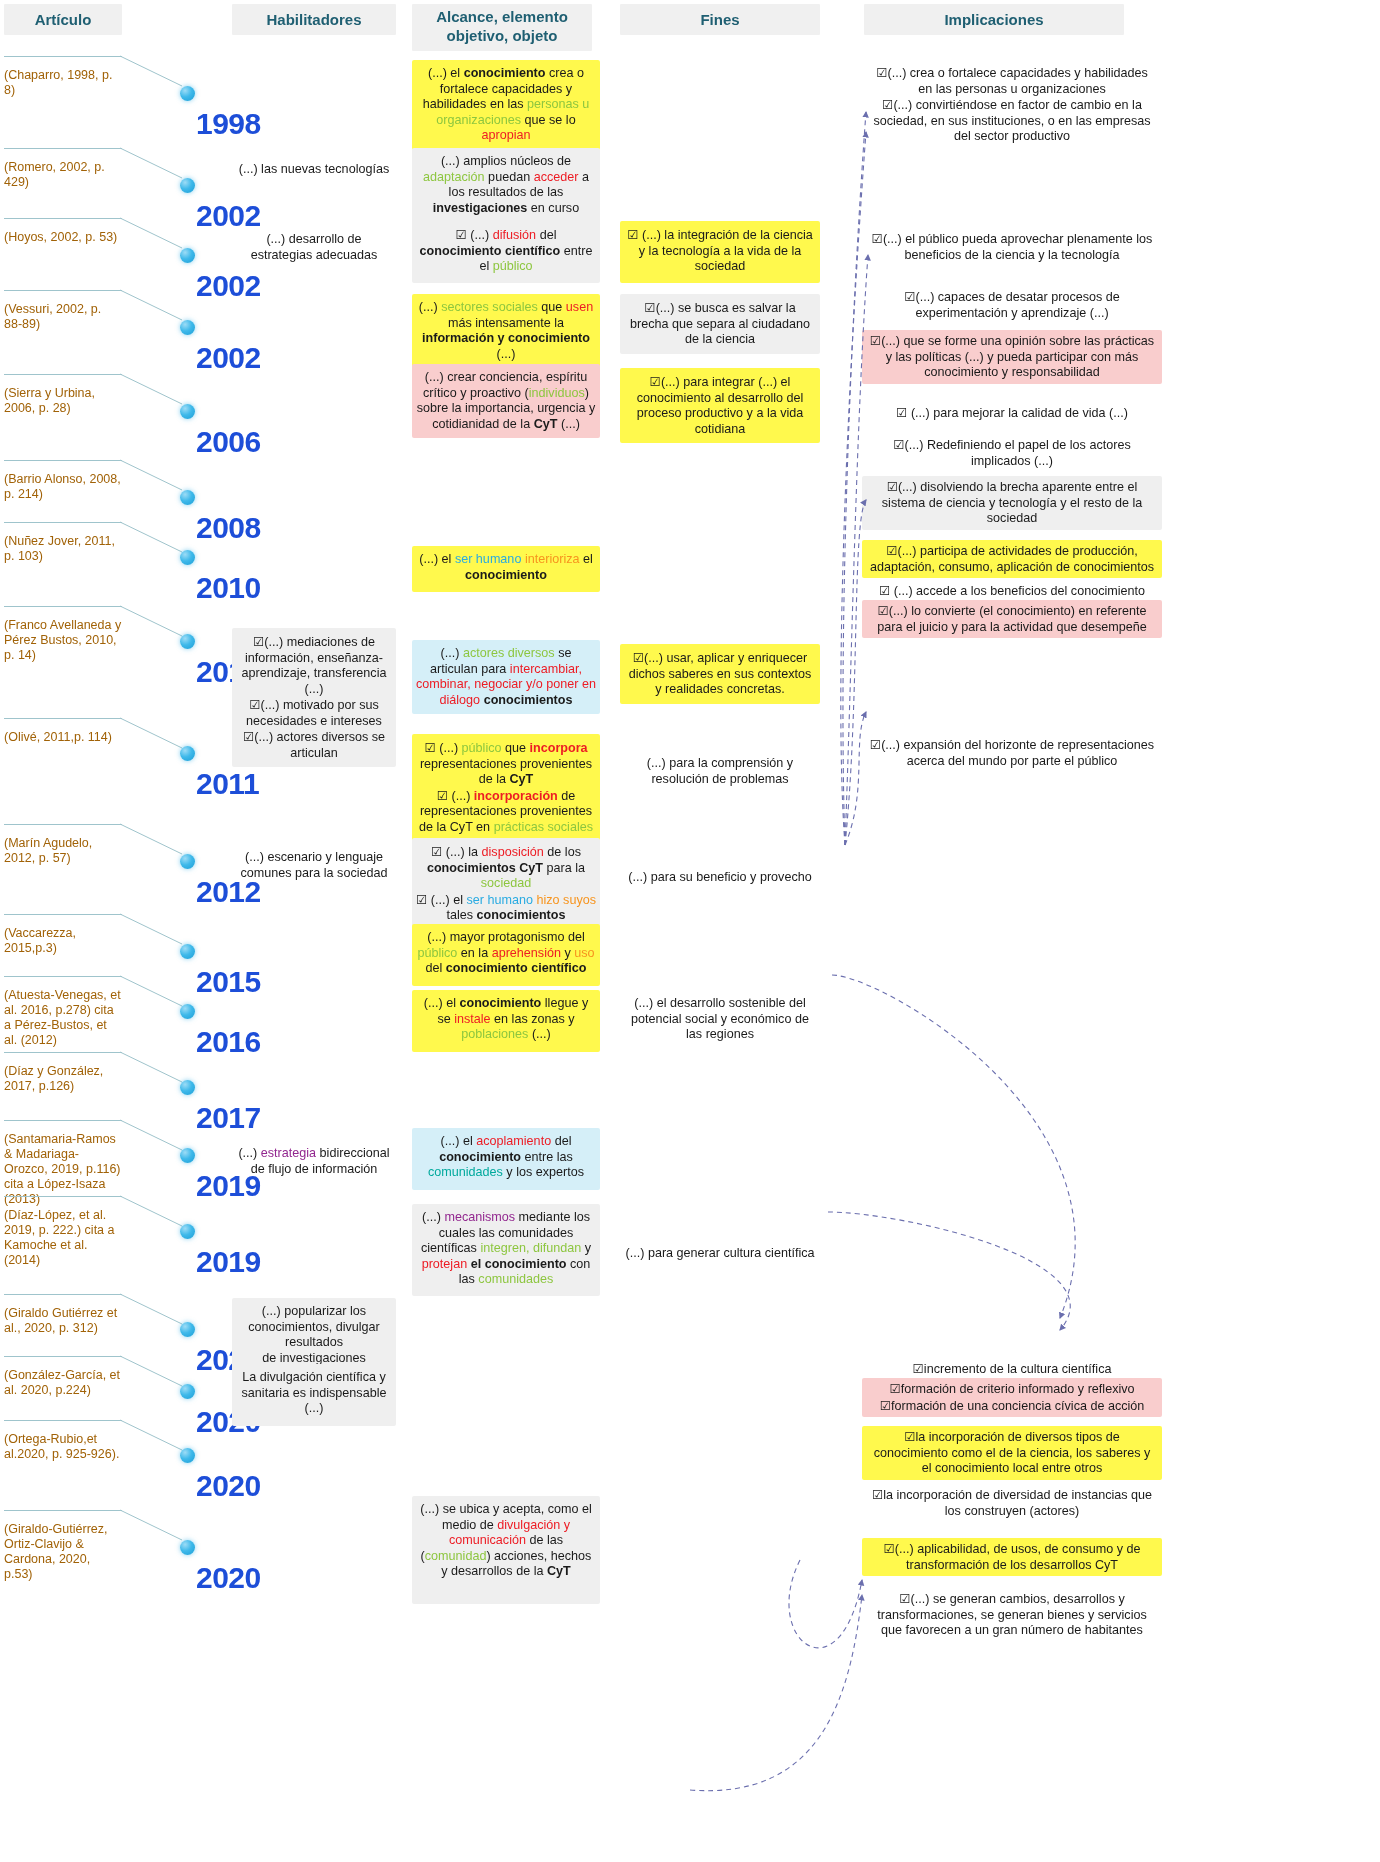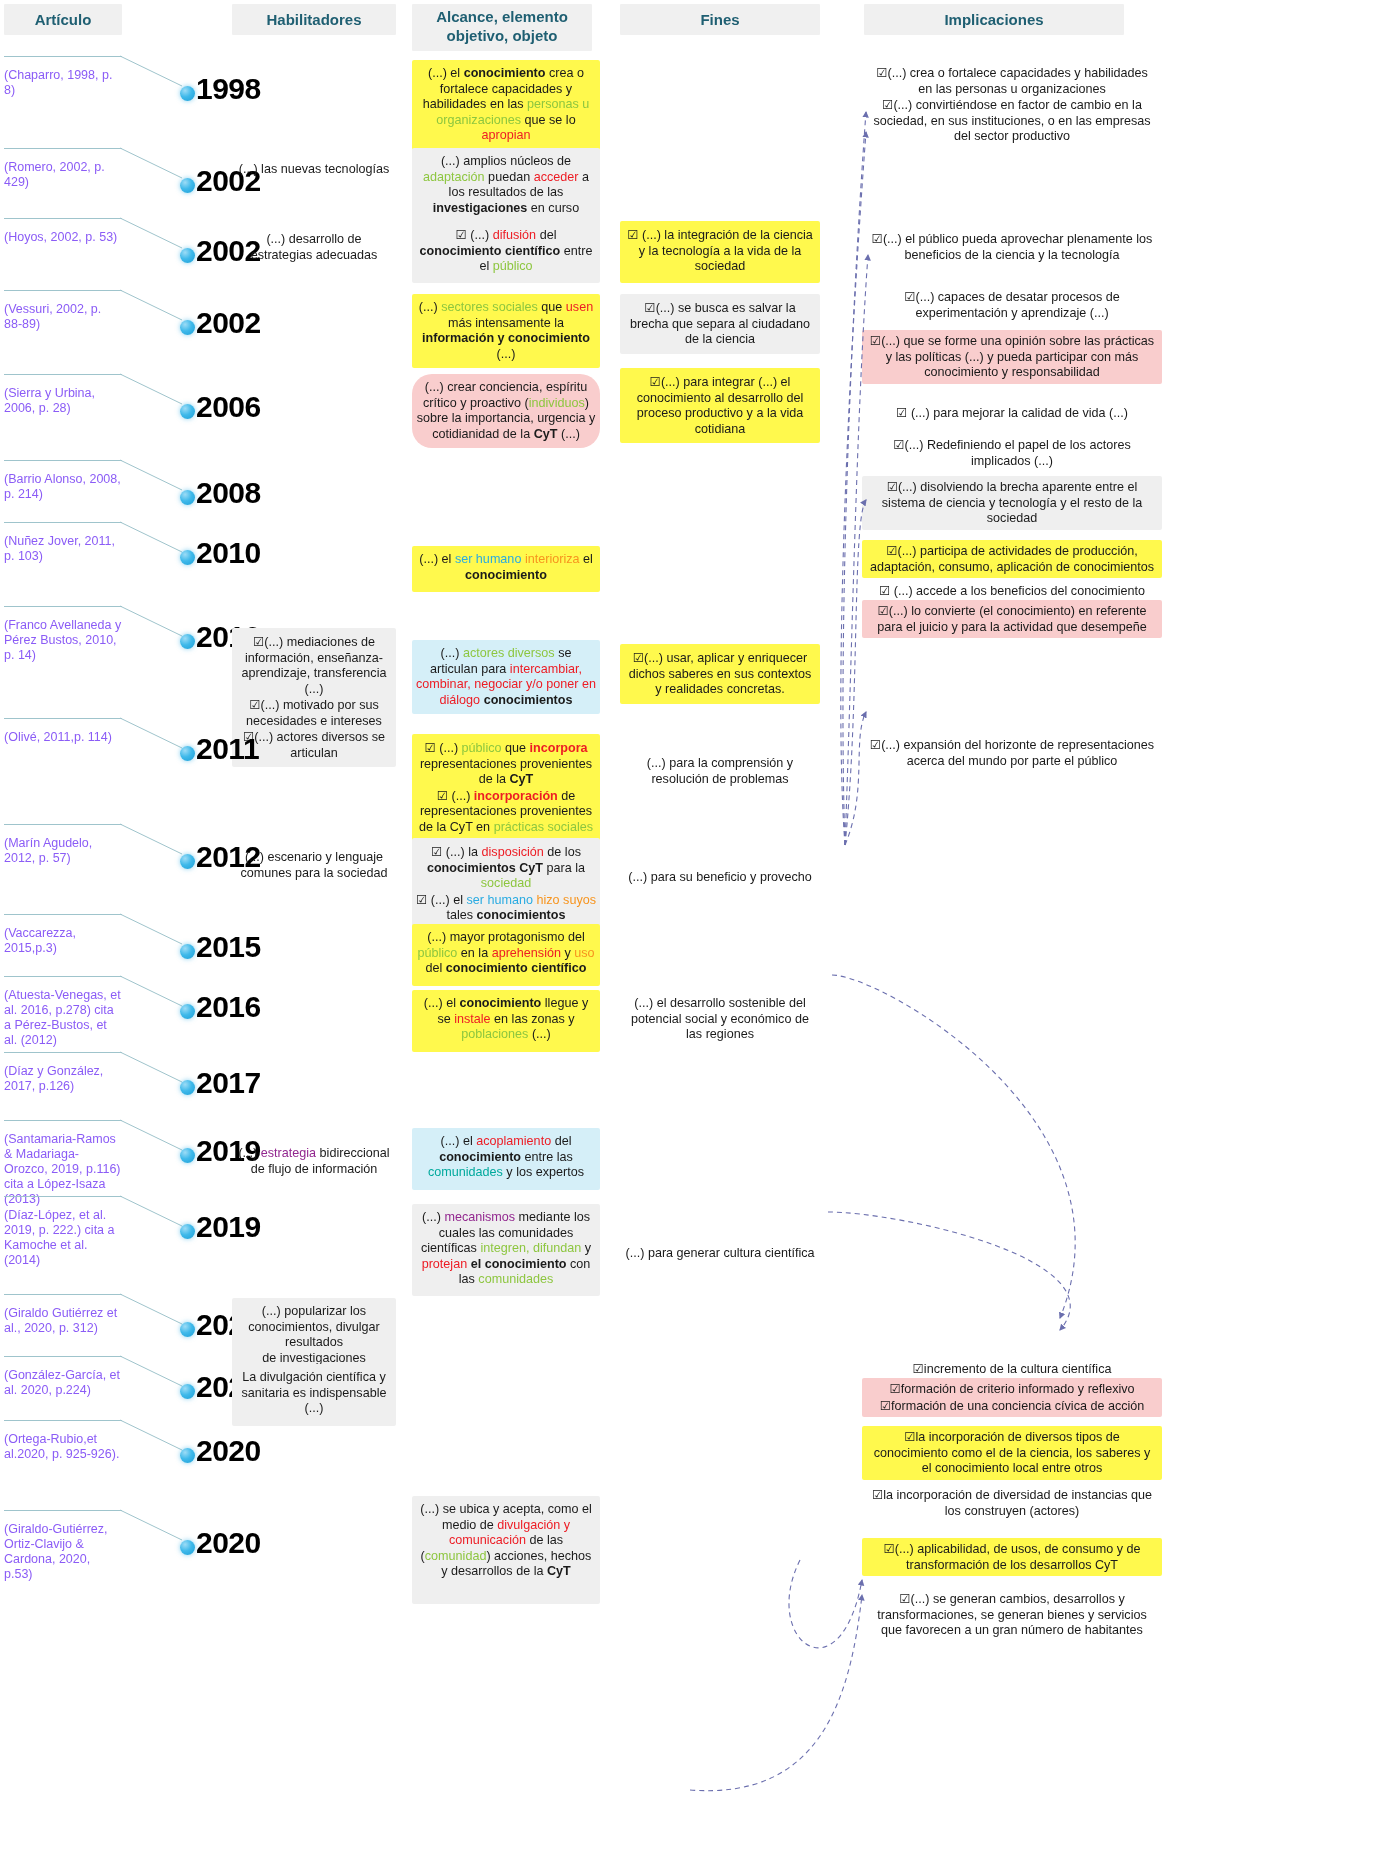--- a/index.html
+++ b/index.html
@@ -28,35 +28,36 @@
     border-radius:1px;
   }
   .hdr.two { padding-top:3px; }
 
   
   #grid { position:absolute; top:44px; left:0; width:1380px; height:1818px; }
 
   
   .art {
     position:absolute; left:4px; width:118px;
-    font-size:12.5px; line-height:15px; color:#8b5cf6;
+    font-size:12.5px; line-height:15px; color:#a16207;
     padding-top:6px;
   }
   .art-line {
     position:absolute; left:0; top:0; width:118px; height:1px;
     background:#9fc4cc;
   }
   .leader { position:absolute; left:0; top:0; overflow:visible; pointer-events:none; }
 
   
   .year {
     position:absolute;
-    font-size:30px; font-weight:bold; color:#000000;
+    font-size:30px; font-weight:bold; color:#1d4ed8;
     letter-spacing:-0.5px;
     white-space:nowrap;
+    margin-top:35px;
   }
   .dot {
     position:absolute; width:15px; height:15px; border-radius:50%;
     background:radial-gradient(circle at 34% 30%, #9ddcf6 0%, #3fb9ea 45%, #1b9ed6 100%);
     box-shadow:0 0 5px rgba(41,171,226,.55);
   }
 
   
   .cell {
     position:absolute;
@@ -140,21 +141,21 @@
     <div class="year" style="left: 196px; top: 262px;">2002</div>
     <div class="cell c-alc bg-yellow" style="top: 250px; min-height: 72px;">(...) <span class="gr">sectores sociales</span> que <span class="rd">usen</span> más intensamente la <b>información y conocimiento</b> (...)</div>
     <div class="cell c-fin bg-grey" style="top: 250px; min-height: 58px;"><span class="chk">☑</span>(...) se busca es salvar la brecha que separa al ciudadano de la ciencia</div>
     <div class="art-line" style="top: 330px; left: 4px;"></div>
     <svg class="leader" width="100" height="40" style="top: 326px; left: 120px;">
       <path d="M0,4 L62,34" stroke="#9fc4cc" fill="none" stroke-width="1"></path>
     </svg>
     <div class="art" style="top: 336px;">(Sierra y Urbina, 2006, p. 28)</div>
     <div class="dot" style="left: 180px; top: 360px;"></div>
     <div class="year" style="left: 196px; top: 346px;">2006</div>
-    <div class="cell c-alc bg-pink" style="top: 330px; min-height: 72px; border-radius: 20px;">(...) crear  conciencia, espíritu crítico y proactivo (<span class="gr">individuos</span>) sobre la importancia,  urgencia y cotidianidad de la <b>CyT</b> (...)</div>
+    <div class="cell c-alc bg-pink" style="top: 320px; min-height: 72px;">(...) crear  conciencia, espíritu crítico y proactivo (<span class="gr">individuos</span>) sobre la importancia,  urgencia y cotidianidad de la <b>CyT</b> (...)</div>
     <div class="cell c-fin bg-yellow" style="top: 324px; min-height: 74px;"><span class="chk">☑</span>(...) para integrar (...) el conocimiento al desarrollo del proceso  productivo y a la vida cotidiana</div>
     <div class="art-line" style="top: 416px; left: 4px;"></div>
     <svg class="leader" width="100" height="40" style="top: 412px; left: 120px;">
       <path d="M0,4 L62,34" stroke="#9fc4cc" fill="none" stroke-width="1"></path>
     </svg>
     <div class="art" style="top: 422px;">(Barrio Alonso, 2008, p. 214)</div>
     <div class="dot" style="left: 180px; top: 446px;"></div>
     <div class="year" style="left: 196px; top: 432px;">2008</div>
     <div class="art-line" style="top: 478px; left: 4px;"></div>
     <svg class="leader" width="100" height="40" style="top: 474px; left: 120px;">

